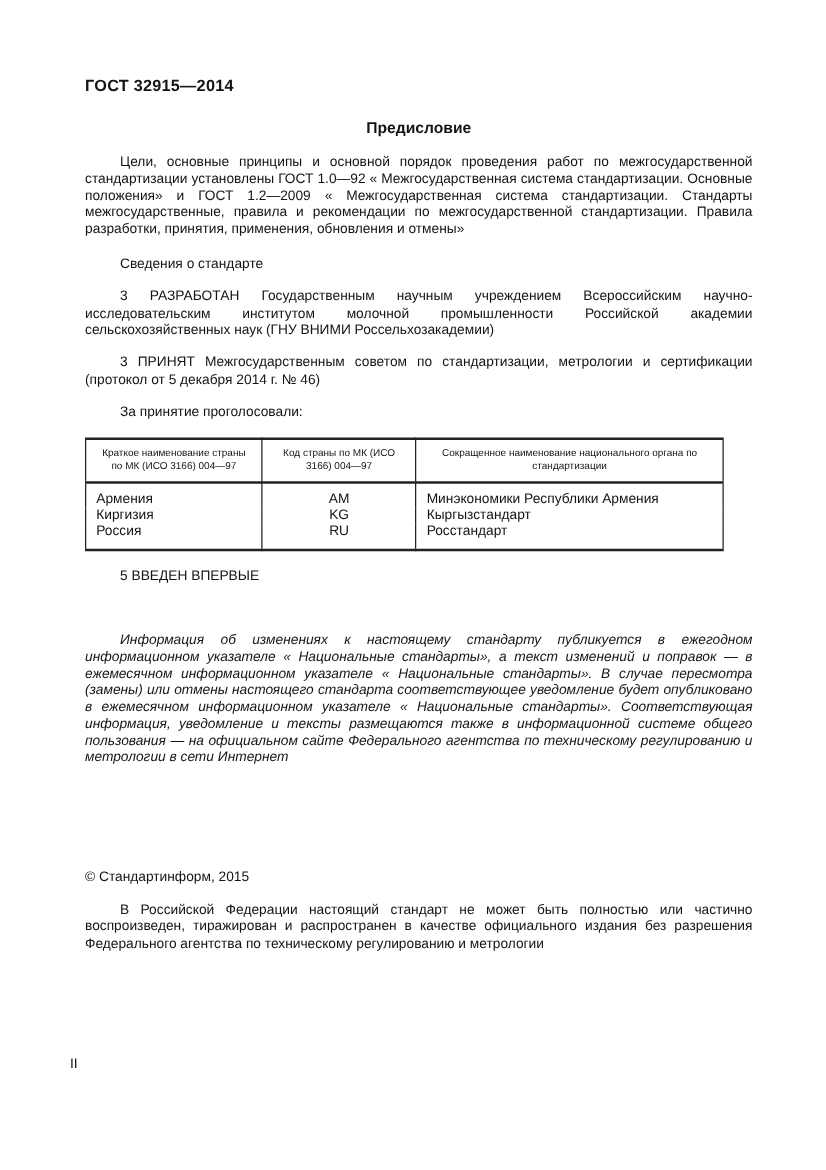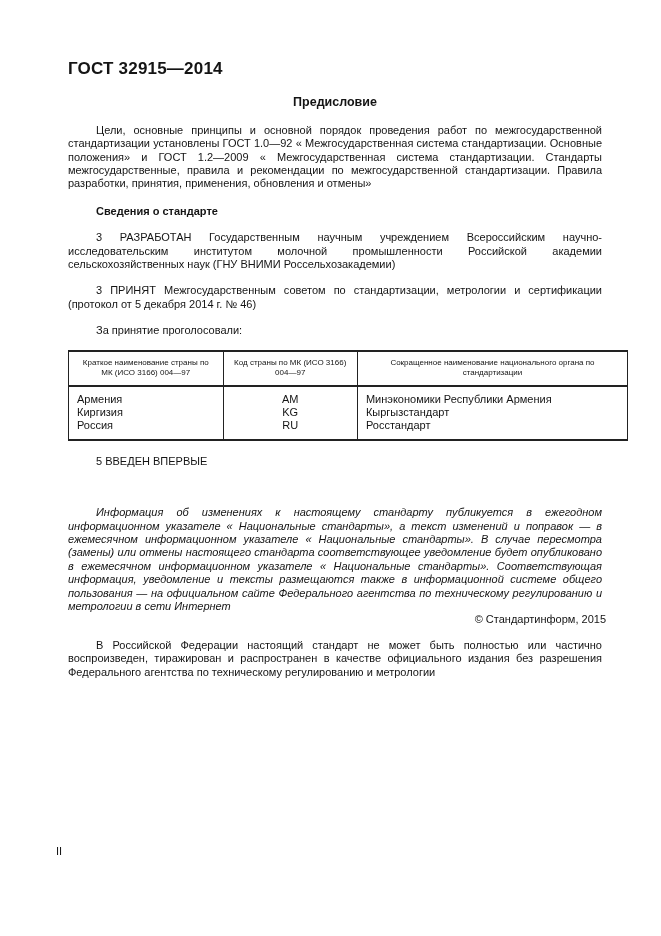--- a/index.html
+++ b/index.html
@@ -10,48 +10,48 @@
     background:#ffffff;
     font-family:"Liberation Sans","DejaVu Sans",sans-serif;
     color:#141414;
     box-sizing:border-box;
     padding:62px 59px 0 68px;
     font-size:11px;
     line-height:13.4px;
   }
   .doc-code{
     font-weight:bold;
-    font-size:17px;
+    font-size:13px;
     letter-spacing:.2px;
   }
   .page-title{
     text-align:center;
     font-weight:bold;
     font-size:12.5px;
     margin-top:21px;
   }
   p{
     margin:0;
     text-align:justify;
     text-indent:28px;
   }
   .mt-lg{margin-top:14px;}
   .mt-md{margin-top:13px;}
   .section-heading{
-    font-weight:bold;
+    font-weight:normal;
     text-indent:28px;
     margin-top:14px;
   }
   .vote-lead{
     text-indent:28px;
     margin-top:13px;
   }
   table.vote{
     border-collapse:collapse;
-    width:560px;
+    width:511px;
     margin-top:12px;
     table-layout:fixed;
   }
   table.vote th{
     font-weight:normal;
     font-size:8px;
     line-height:10.5px;
     text-align:center;
     vertical-align:middle;
     padding:6px 10px;
@@ -68,22 +68,23 @@
   td.c-center{text-align:center;}
   tbody tr.first-row td{padding-top:6px;}
   tbody tr.last-row td{padding-bottom:7px;}
   .item4{margin-top:19px;}
   .item5{margin-top:14px;text-align:left;}
   .notice{
     font-style:italic;
     margin-top:38px;
   }
   .copyright{
-    text-align:right;
+    text-align:left;
     text-indent:0;
+    margin-top:83px;
     margin-right:-4px;
   }
   .restriction{margin-top:12px;}
   .page-number{
     position:absolute;
     left:56px;
     top:845px;
     font-size:11px;
   }
 </style>

